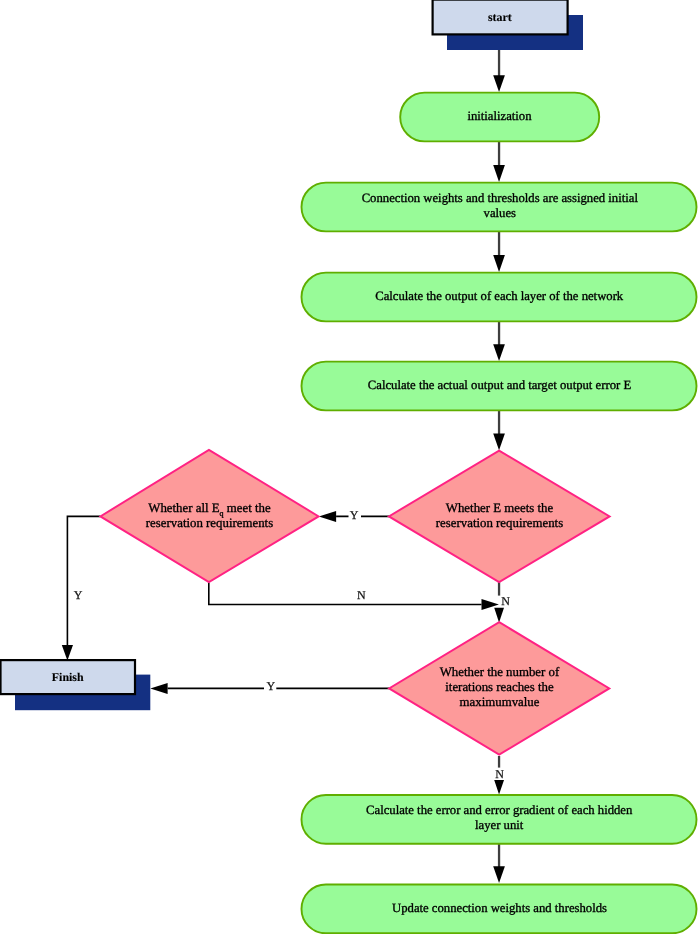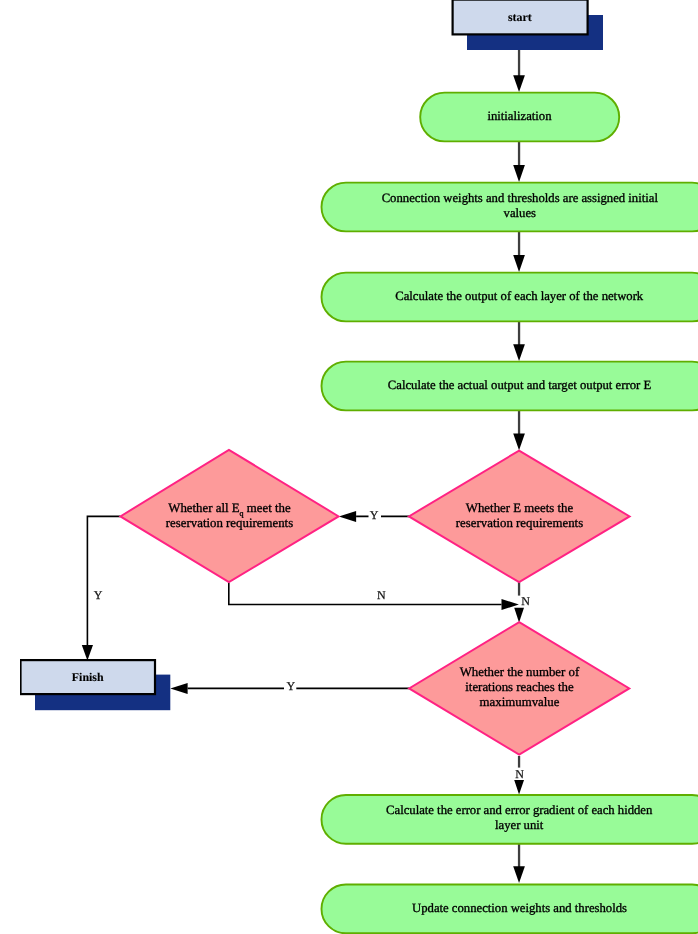--- a/index.html
+++ b/index.html
@@ -2,21 +2,21 @@
 <html><head>
 <meta charset="utf-8">
 <title>Flowchart</title>
 <style>
   html,body{margin:0;padding:0;background:#ffffff;}
   body{width:698px;height:934px;overflow:hidden;
        font-family:"Liberation Serif",serif;
        -webkit-font-smoothing:antialiased;
        text-rendering:geometricPrecision;}
   #flowchart-canvas{position:relative;width:614px;height:934px;background:#ffffff;
-       will-change:transform;transform:translateZ(0);padding-left:20px;}
+       will-change:transform;transform:translateZ(0);}
   svg#flow{display:block;width:698px;height:934px;}
   .nodetext{font-family:"Liberation Serif",serif;font-size:12.7px;fill:#000000;
             text-anchor:middle;dominant-baseline:alphabetic;
             stroke:#000000;stroke-width:0.33;paint-order:stroke fill;}
   .dectext{font-size:12.85px;}
   .termtext{font-family:"Liberation Serif",serif;font-size:11.9px;font-weight:bold;
             fill:#000000;text-anchor:middle;stroke:#000000;stroke-width:0.12;
             paint-order:stroke fill;}
   .edgelabel{font-family:"Liberation Serif",serif;font-size:12px;fill:#111111;
              text-anchor:middle;stroke:#1a1a1a;stroke-width:0.25;paint-order:stroke fill;}

